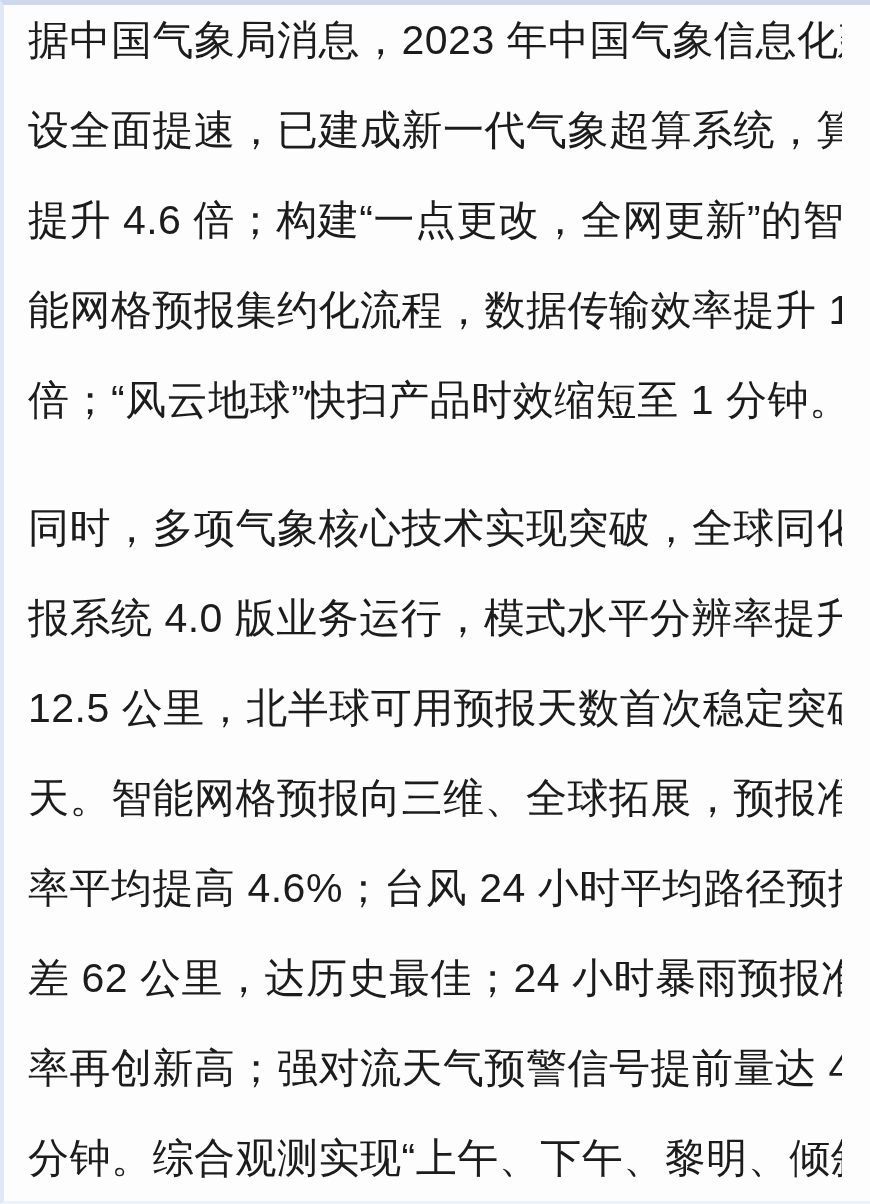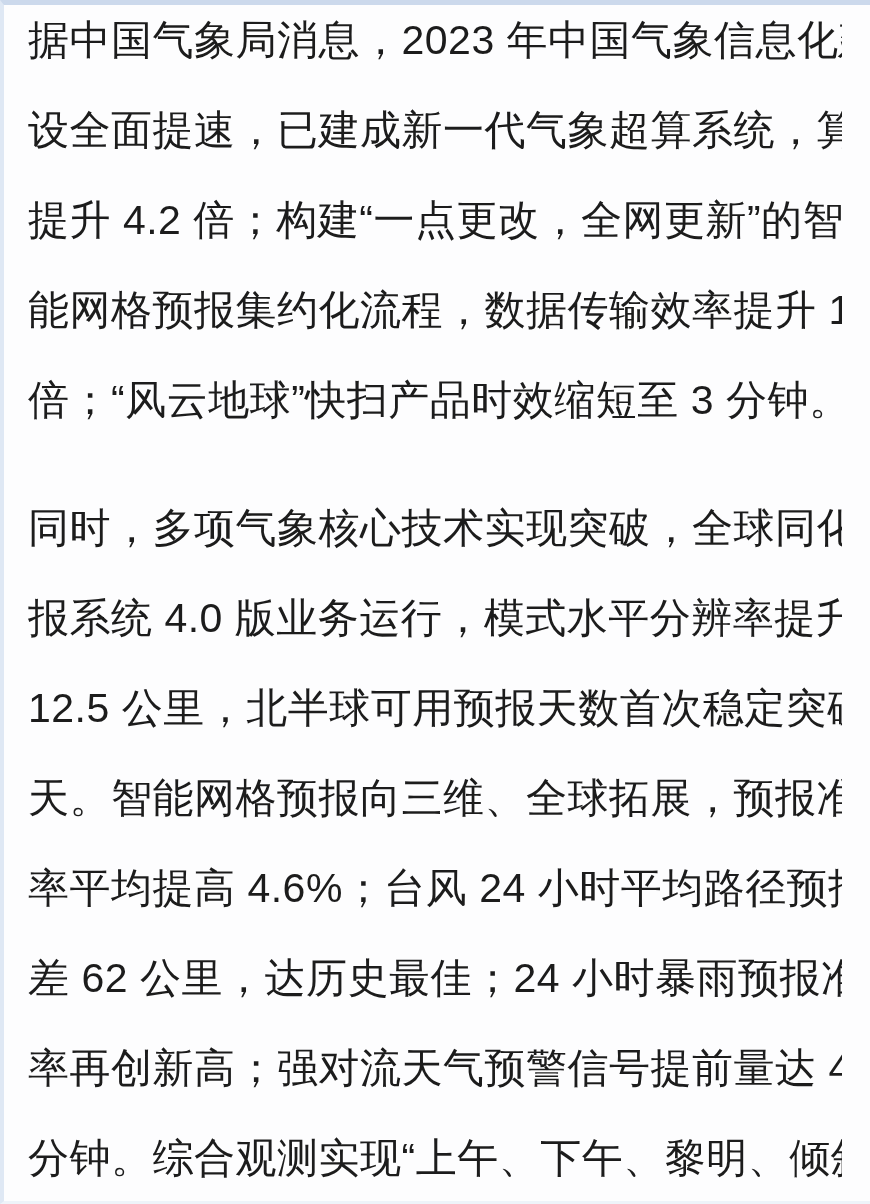--- a/index.html
+++ b/index.html
@@ -44,23 +44,23 @@
 </style>
 </head>
 <body>
 
 <div class="page">
   <div class="doc">
 
     <div class="para">
       <div class="line">据中国气象局消息，2023 年中国气象信息化建</div>
       <div class="line">设全面提速，已建成新一代气象超算系统，算力</div>
-      <div class="line">提升 4.2 倍；构建“一点更改，全网更新”的智</div>
+      <div class="line">提升 4.6 倍；构建“一点更改，全网更新”的智</div>
       <div class="line">能网格预报集约化流程，数据传输效率提升 12</div>
-      <div class="line">倍；“风云地球”快扫产品时效缩短至 3 分钟。</div>
+      <div class="line">倍；“风云地球”快扫产品时效缩短至 1 分钟。</div>
     </div>
 
     <div class="para">
       <div class="line">同时，多项气象核心技术实现突破，全球同化预</div>
       <div class="line">报系统 4.0 版业务运行，模式水平分辨率提升至</div>
       <div class="line">12.5 公里，北半球可用预报天数首次稳定突破 8</div>
       <div class="line">天。智能网格预报向三维、全球拓展，预报准确</div>
       <div class="line">率平均提高 4.6%；台风 24 小时平均路径预报误</div>
       <div class="line">差 62 公里，达历史最佳；24 小时暴雨预报准确</div>
       <div class="line">率再创新高；强对流天气预警信号提前量达 43</div>

